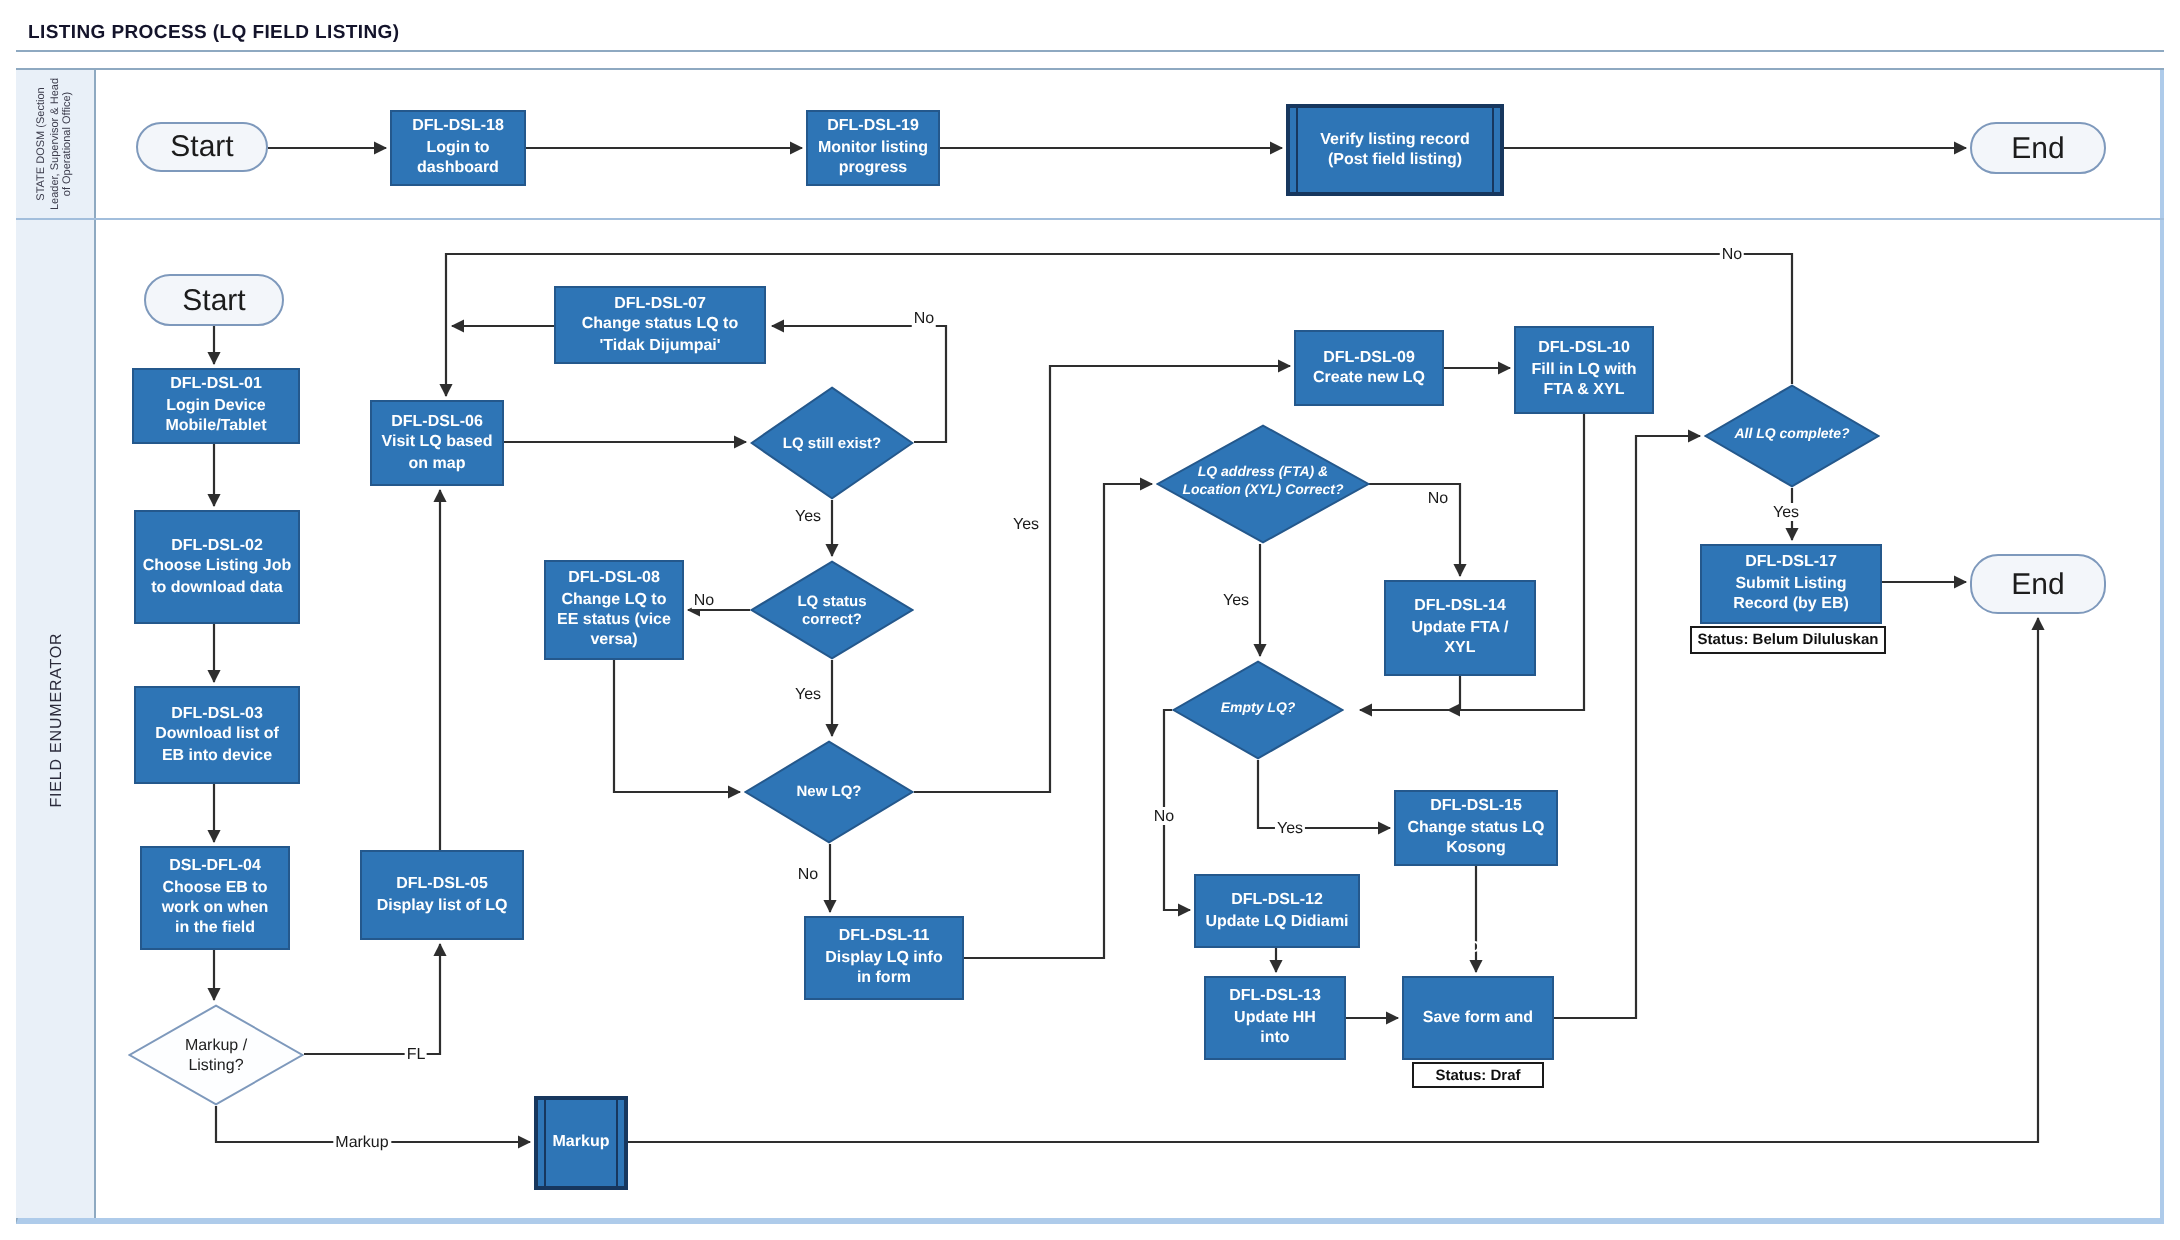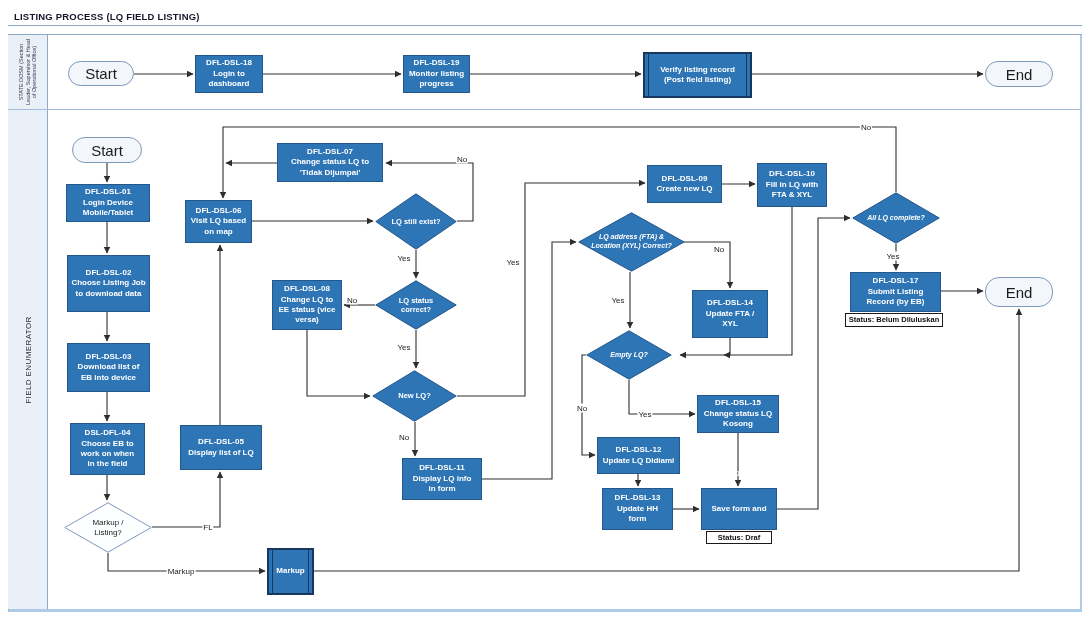--- a/index.html
+++ b/index.html
@@ -196,21 +196,21 @@
         <div>Display LQ info</div>
         <div>in form</div>
       </div>
       <div class="node process" style="left: 597px; top: 437px; width: 83px; height: 37px;">
         <div>DFL-DSL-12</div>
         <div>Update LQ Didiami</div>
       </div>
       <div class="node process" style="left: 602px; top: 488px; width: 71px; height: 42px;">
         <div>DFL-DSL-13</div>
         <div>Update HH</div>
-        <div>form</div>
+        <div>into</div>
       </div>
       <div class="node process" style="left: 692px; top: 290px; width: 76px; height: 48px;">
         <div>DFL-DSL-14</div>
         <div>Update FTA /</div>
         <div>XYL</div>
       </div>
       <div class="node process" style="left: 697px; top: 395px; width: 82px; height: 38px;">
         <div>DFL-DSL-15</div>
         <div>Change status LQ</div>
         <div>Kosong</div>

